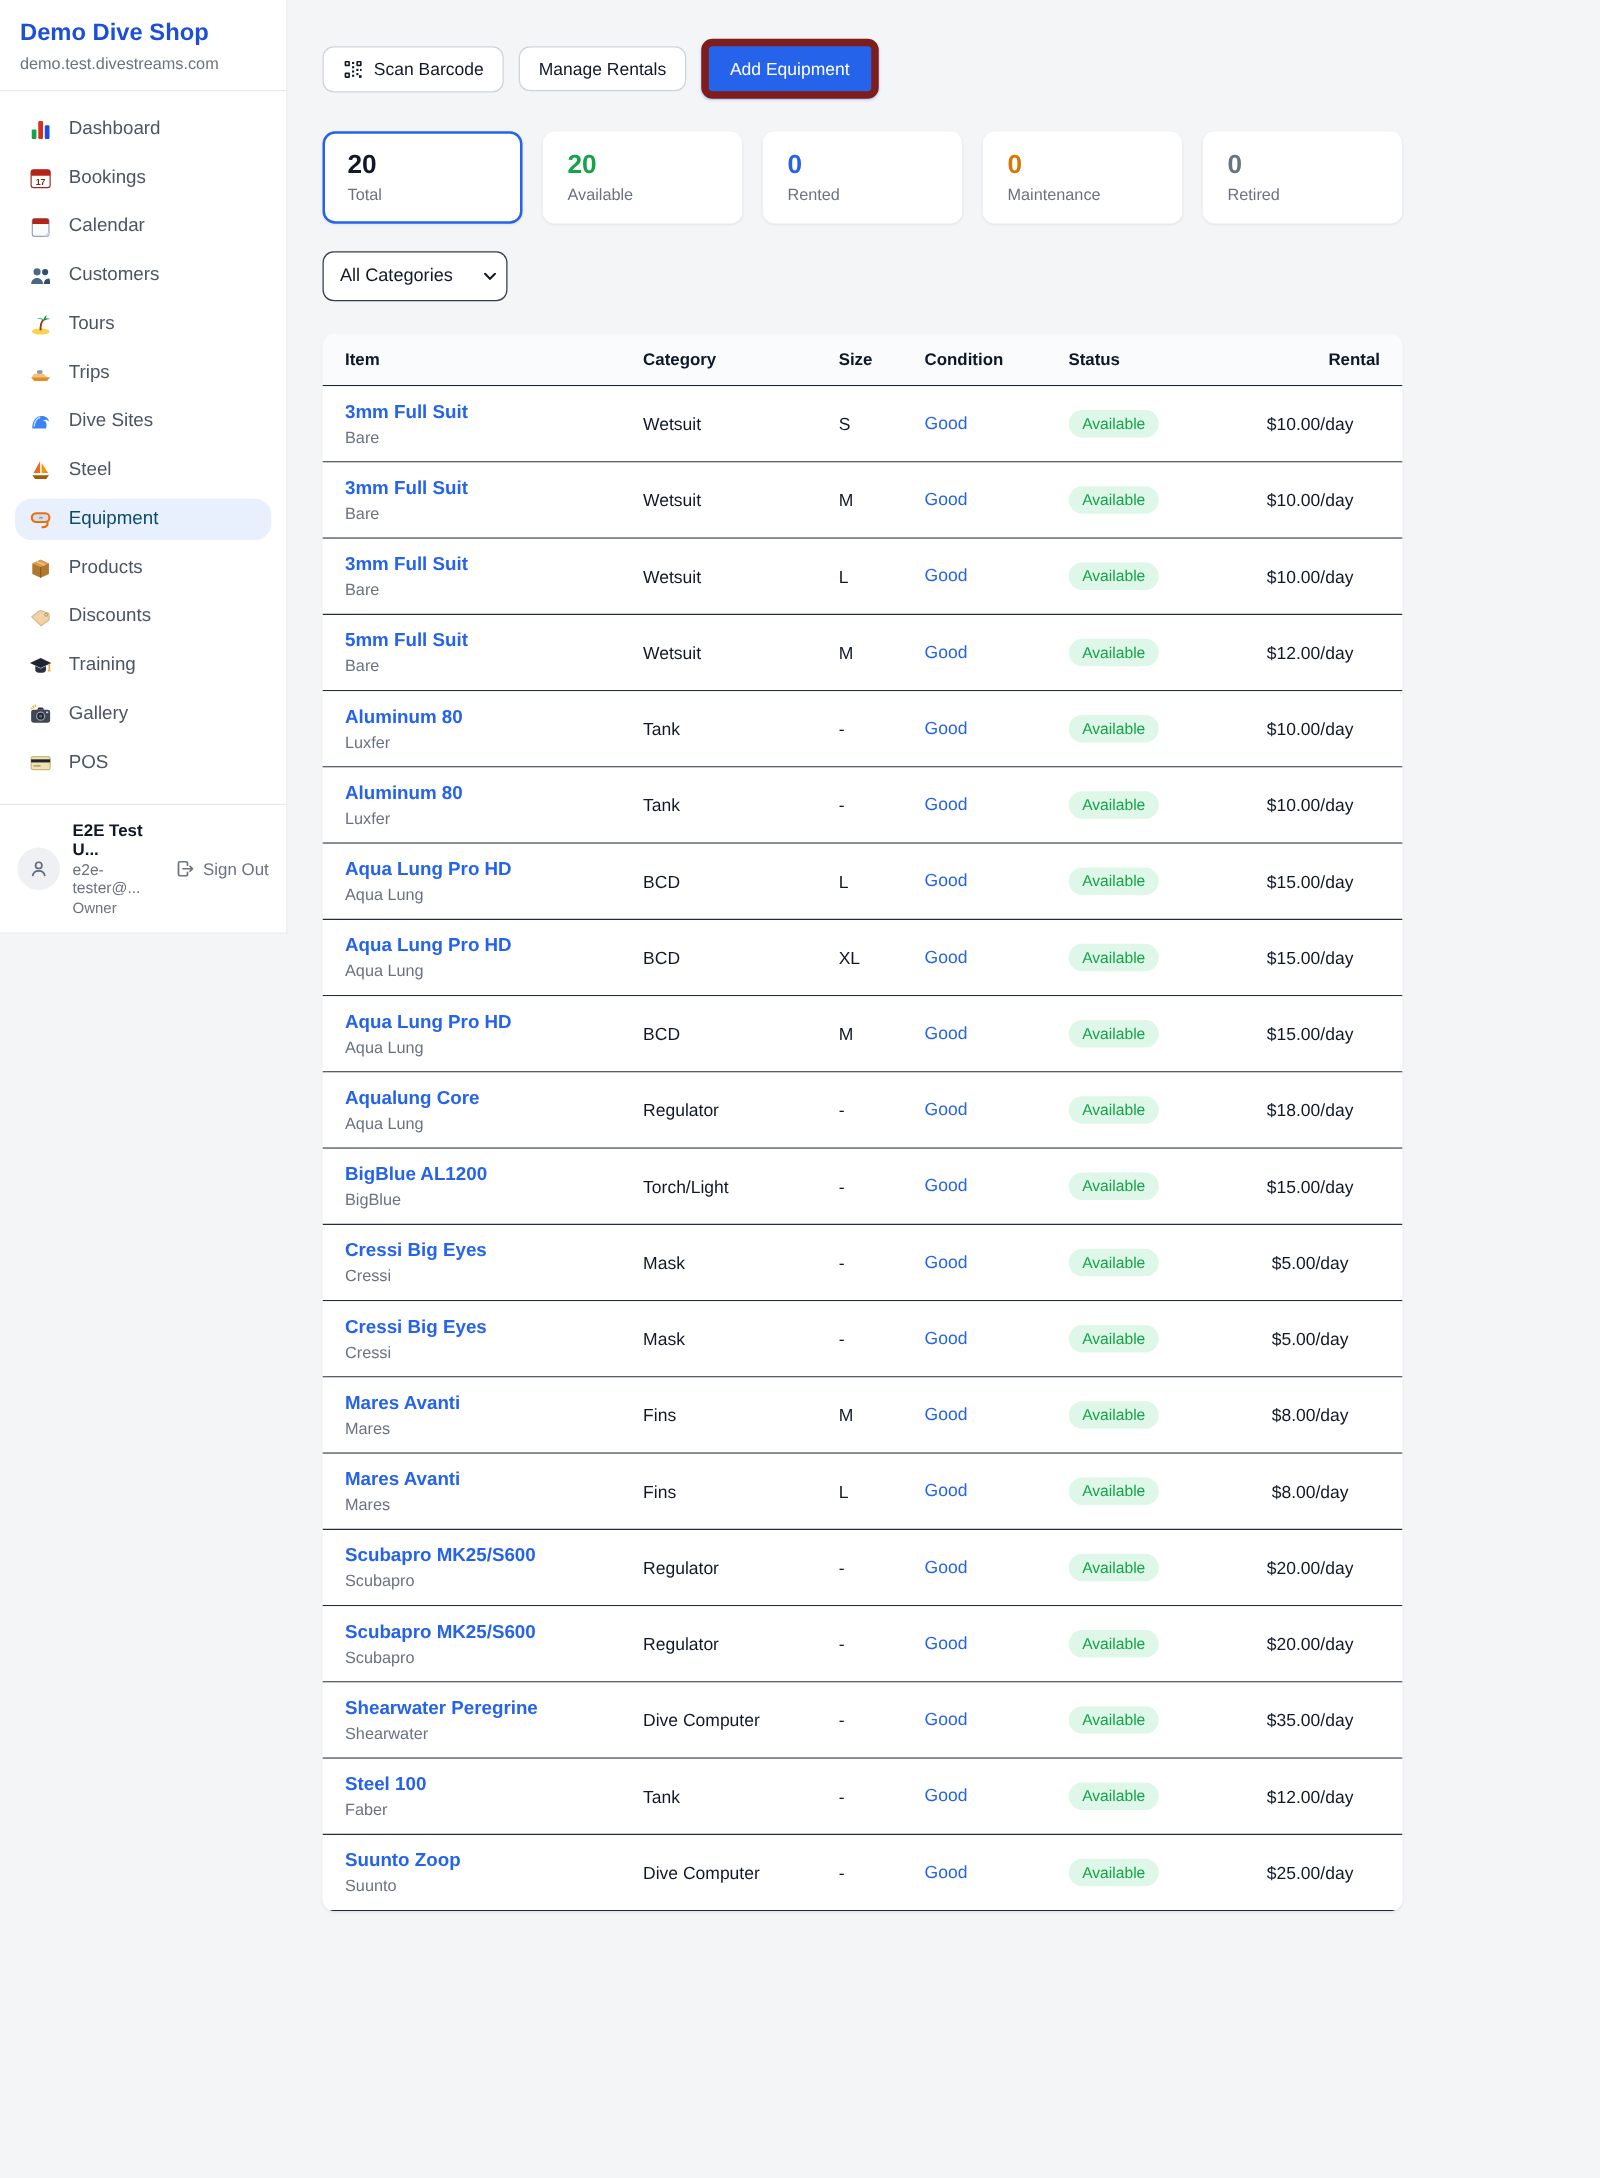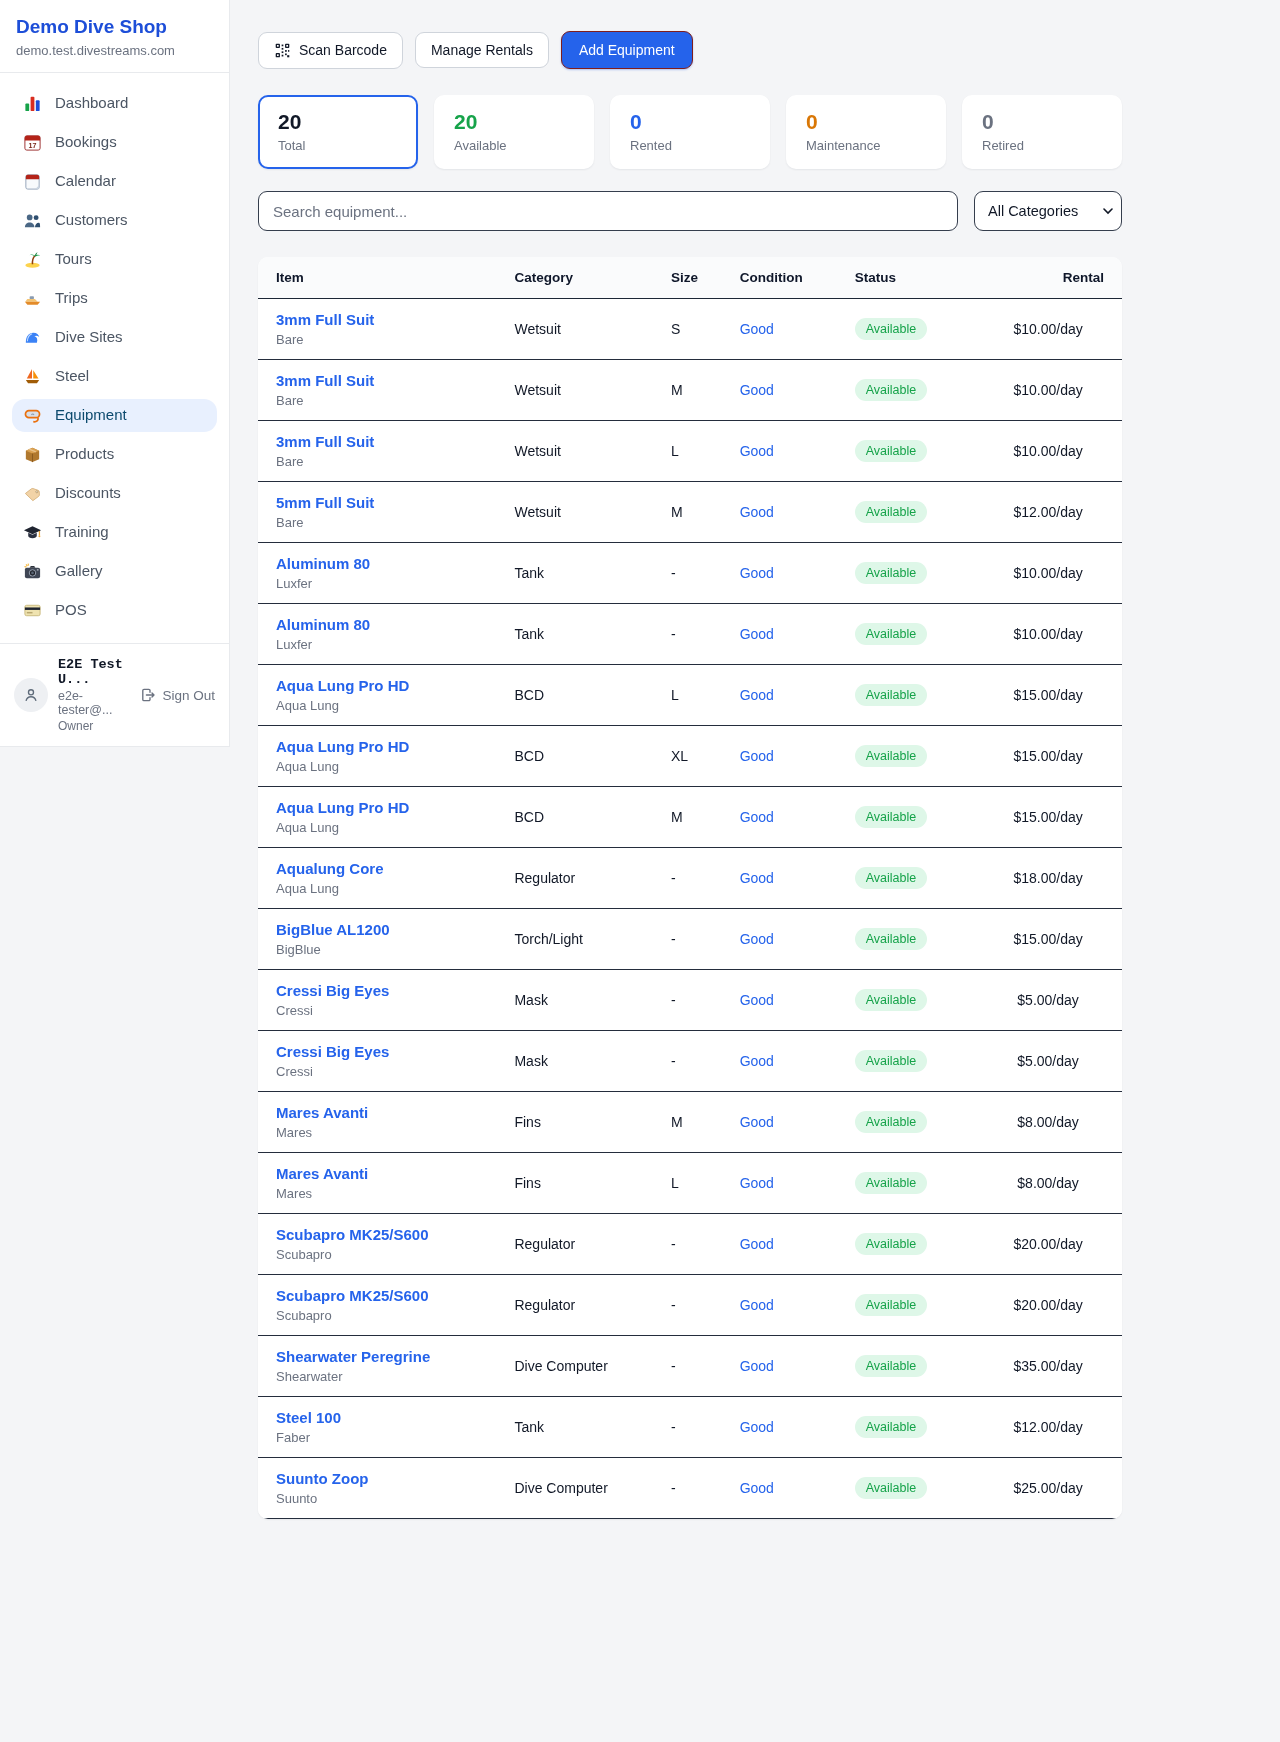--- a/index.html
+++ b/index.html
@@ -25,36 +25,36 @@
     color:#4b5563; font-size:15px; cursor:pointer; text-decoration:none;
   }
   .nav-item.active{ background:#e8f0fe; color:#0c4a6e; font-weight:500;border-radius:13px; }
   .nico{ width:19px; height:19px; flex:0 0 19px; }
   .user-box{
     border-top:1px solid #e8eaed; padding:13px 14px; display:flex; align-items:center; gap:10px;
   }
   .avatar{ width:34px; height:34px; border-radius:50%; background:#eef0f3;
     display:flex; align-items:center; justify-content:center; flex:0 0 34px;}
   .user-meta{ flex:1; min-width:0; }
-  .user-name{ font-size:13.5px; font-weight:700; color:#111827;font-family:Liberation Mono, monospace; }
+  .user-name{ font-size:13.5px; font-weight:700; color:#111827; }
   .user-email{ font-size:12.5px; color:#6b7280; margin-top:2px; }
   .user-role{ font-size:12px; color:#6b7280; margin-top:2px; }
   .signout{ display:flex; align-items:center; gap:6px; color:#6b7280; font-size:13.5px;
     cursor:pointer; white-space:nowrap; }
   
   .main{ position:absolute; left:230px; top:0; width:892px; padding:26px 0 0 28px; }
   .content{ width:864px; }
   .page-head{ display:flex; justify-content:space-between; align-items:flex-start; }
   .page-title{ font-size:23px; font-weight:800; color:#0f172a; letter-spacing:-0.2px;}
   .page-sub{ font-size:14px; color:#6b7280; margin-top:5px; }
   .head-actions{ display:flex; gap:12px; align-items:center; margin-top:5px;}
   .btn{ display:flex; align-items:center; gap:8px; border-radius:9px; font-size:14px;
     font-weight:400; cursor:pointer; font-family:inherit; }
   .btn-outline{ background:#fff; border:1px solid #cfd4db; color:#111827; padding:9px 15px; }
-  .btn-primary{ background:#2563eb; border:1px solid #7f1d1d; color:#fff; padding:10px 17px;
+  .btn-primary{ background:#2563eb; border:6px solid #7f1d1d; color:#fff; padding:10px 17px;
     box-shadow:0 1px 2px rgba(37,99,235,.35); }
   .bico{ width:17px; height:17px; }
   
   .stats{ display:flex; gap:16px; margin-top:26px; }
   .stat{ flex:1; background:#fff; border-radius:10px; padding:13px 18px 14px;
     box-shadow:0 1px 2px rgba(16,24,40,.07); border:2px solid transparent; cursor:pointer; }
   .stat.selected{ border-color:#2563eb; }
   .stat-num{ font-size:21px; font-weight:700; }
   .stat-label{ font-size:13px; color:#6b7280; margin-top:4px; }
   
@@ -283,21 +283,20 @@
         <div class="stat-num" style="color: rgb(217, 119, 6);">0</div>
         <div class="stat-label">Maintenance</div>
       </div>
       <div class="stat">
         <div class="stat-num" style="color: rgb(107, 114, 128);">0</div>
         <div class="stat-label">Retired</div>
       </div>
     </div>
 
     <div class="filters">
-      <input class="search" type="text" placeholder="Search equipment..." style="">
       <div class="select-wrap">
         <select class="cat-select">
           <option>All Categories</option>
         </select>
         <svg class="sel-chev" width="10" height="7" viewBox="0 0 10 7">
             <path d="M1 1l4 4 4-4" fill="none" stroke="#111827" stroke-width="1.6" stroke-linecap="round"></path>
           </svg>
       </div>
     </div>
 

